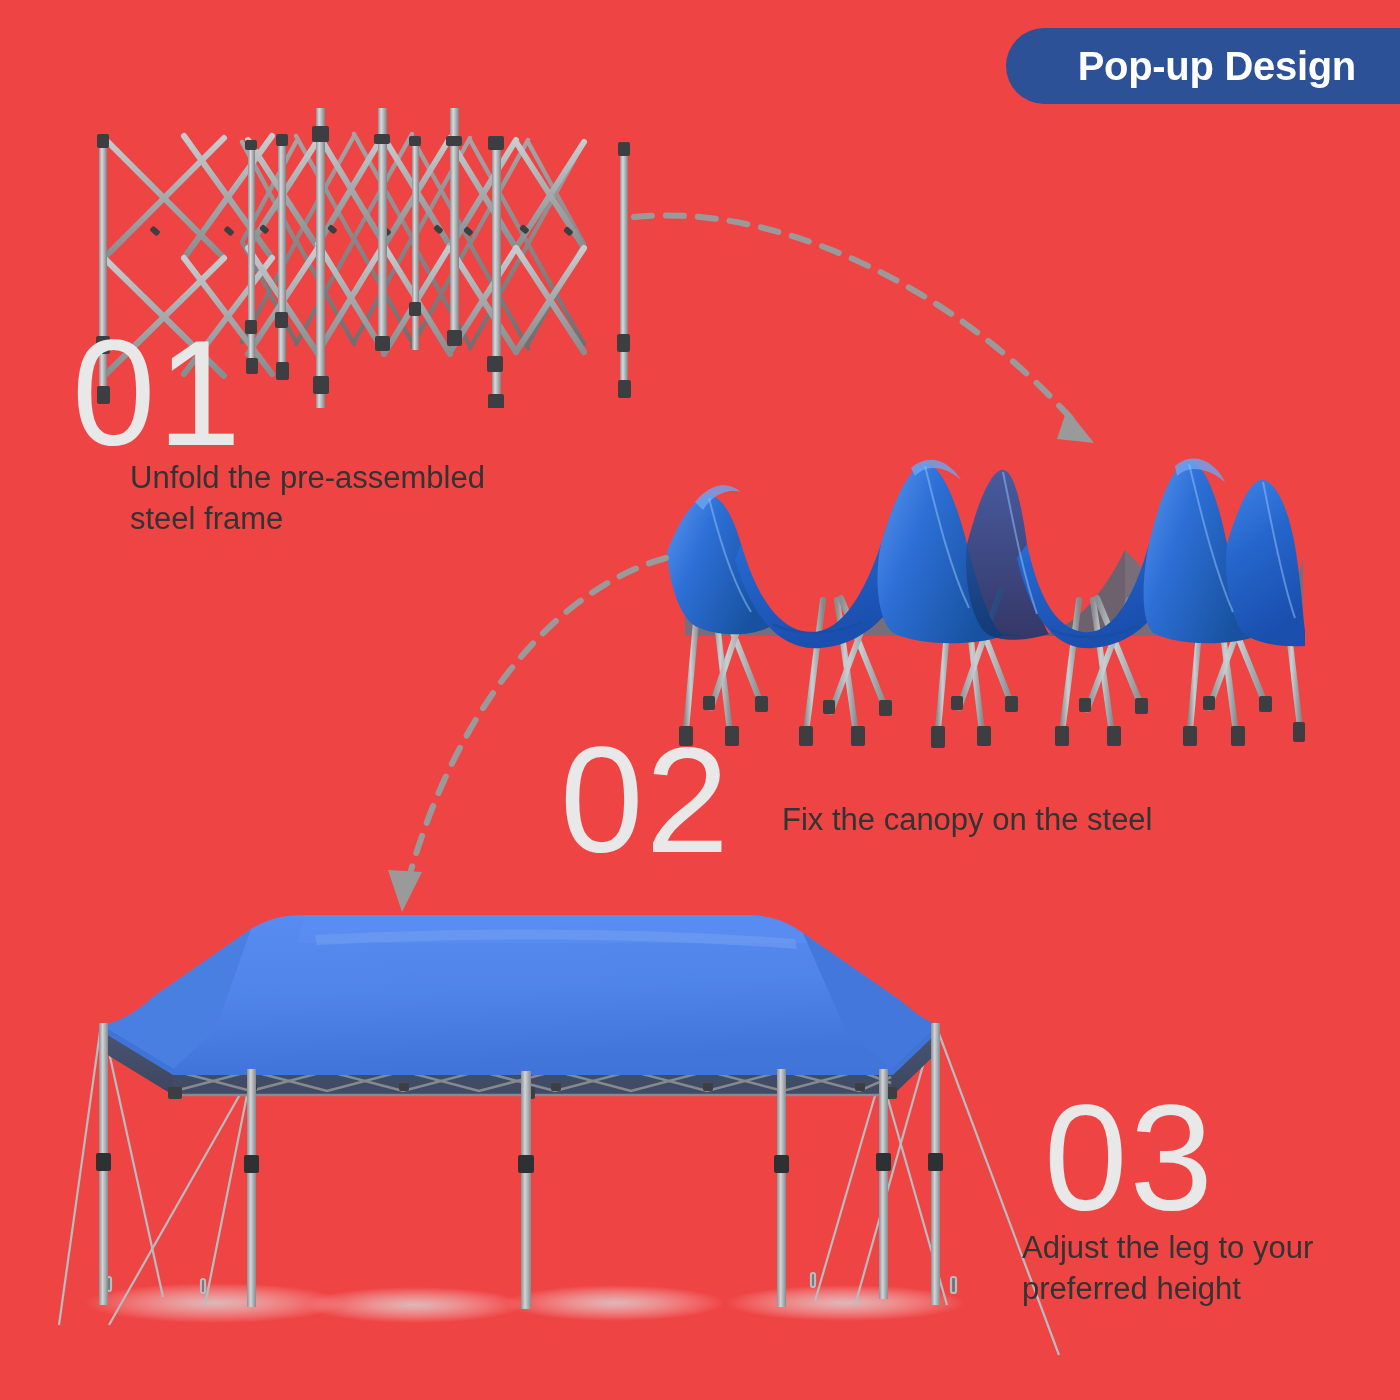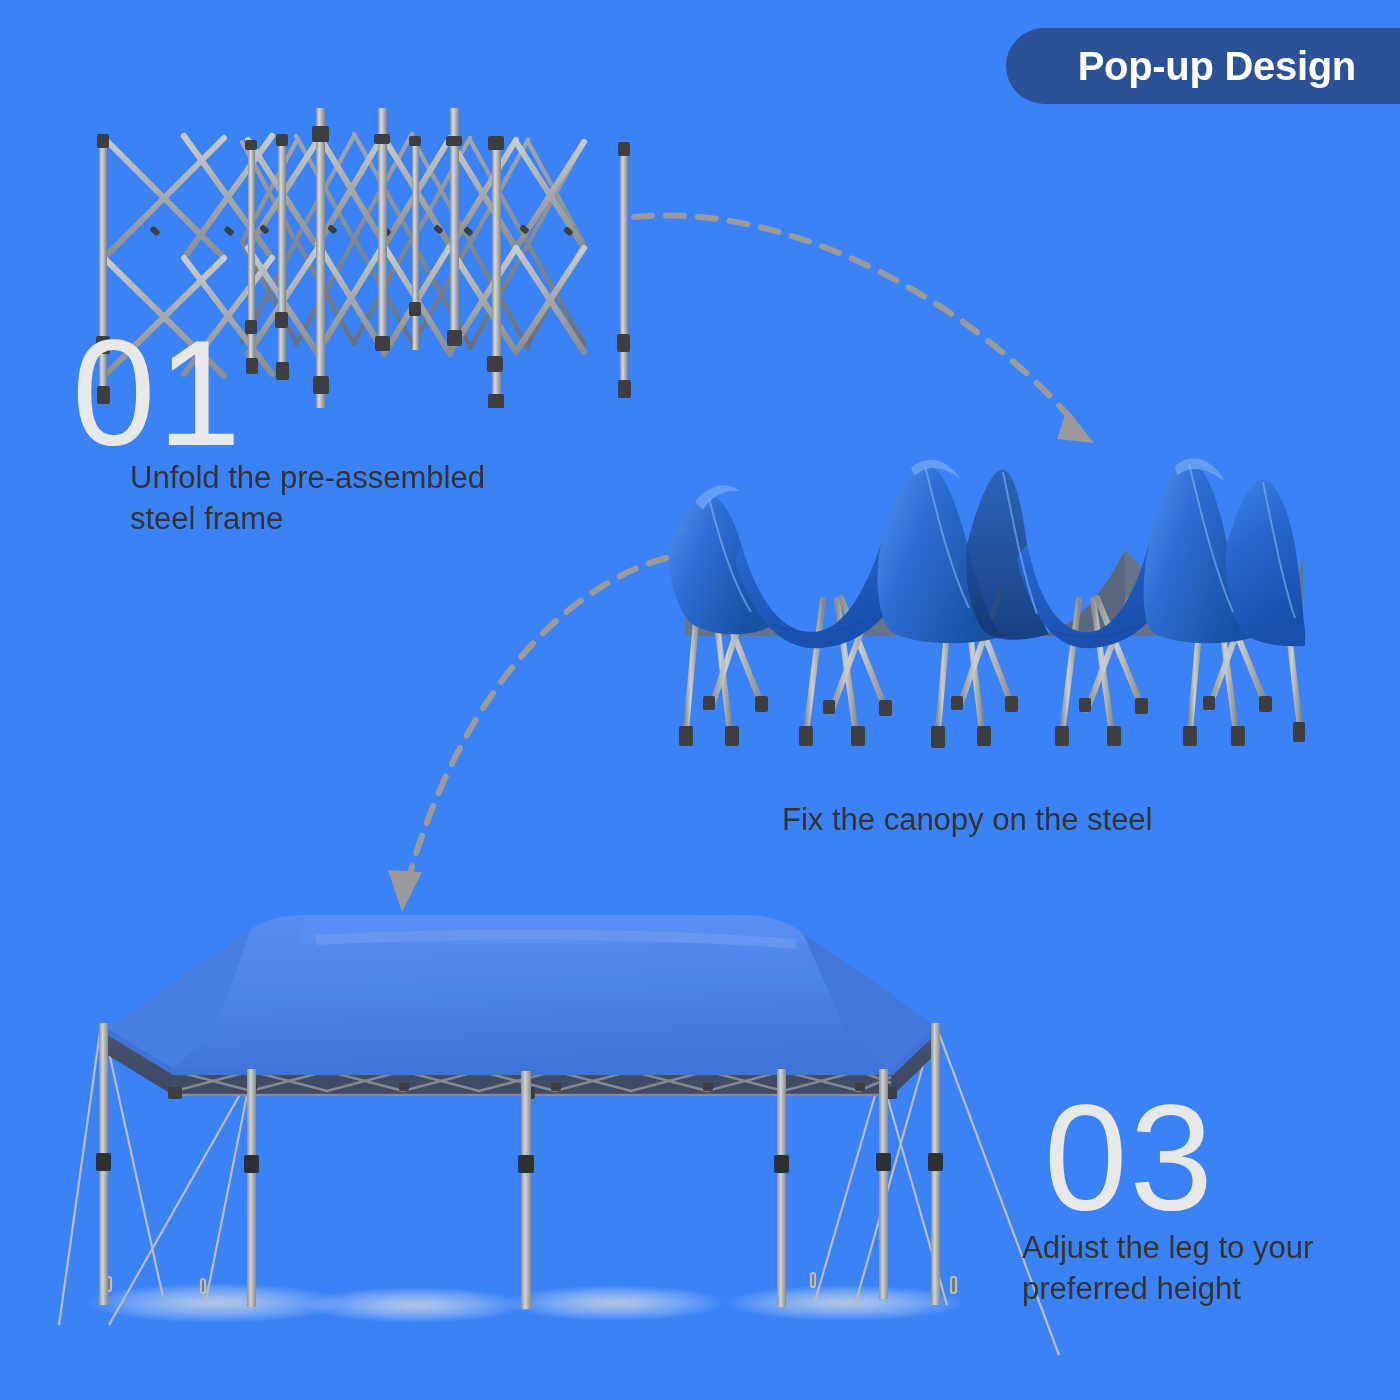--- a/index.html
+++ b/index.html
@@ -3,21 +3,21 @@
 <meta charset="utf-8">
 <style>
   html,body{margin:0;padding:0;}
   body{
     width:1400px;height:1400px;
     background:#ffffff;
     font-family:"Liberation Sans", sans-serif;
     overflow:hidden;
     position:relative;
   }
-  #stage{position:relative;width:1400px;height:1400px;overflow:hidden;background:#3b82f6;}
+  #stage{position:relative;width:1400px;height:1400px;overflow:hidden;background:#ef4444;}
 
   
   .badge{
     position:absolute;
     top:28px;right:0;
     height:76px;
     padding:0 44px 0 72px;
     display:flex;align-items:center;
     border-radius:40px 0 0 40px;
     box-sizing:border-box;
@@ -319,20 +319,21 @@
         <path d="M534,24 C544,64 558,126 578,172"></path>
         <path d="M608,42 C616,80 626,138 640,178"></path>
       </g>
       <g stroke="#174a9c" stroke-width="2" fill="none" opacity="0.5">
         <path d="M118,184 C142,196 176,196 208,182"></path>
         <path d="M396,190 C420,200 452,200 482,186"></path>
       </g>
     </g>
   </svg>
 
+  <div class="bignum" id="num02" style="color: rgb(232, 232, 232);">02</div>
   <div class="caption" id="cap02" style="color: rgb(51, 51, 51);">Fix the canopy on the steel</div>
 
   <svg class="arrow-svg" style="left:380px;top:540px;width:300px;height:390px;" viewBox="0 0 300 390">
     <path d="M286,18 C190,44 80,148 26,348" fill="none" stroke="#9a9a9a" stroke-width="6" stroke-dasharray="18 14" stroke-linecap="round"></path>
     <polygon points="8,330 42,332 22,372" fill="#9a9a9a"></polygon>
   </svg>
 
   <svg class="art" id="canopy3" viewBox="0 0 1010 470">
     <defs>
       <linearGradient id="topblue" x1="0" y1="0" x2="0.2" y2="1">

